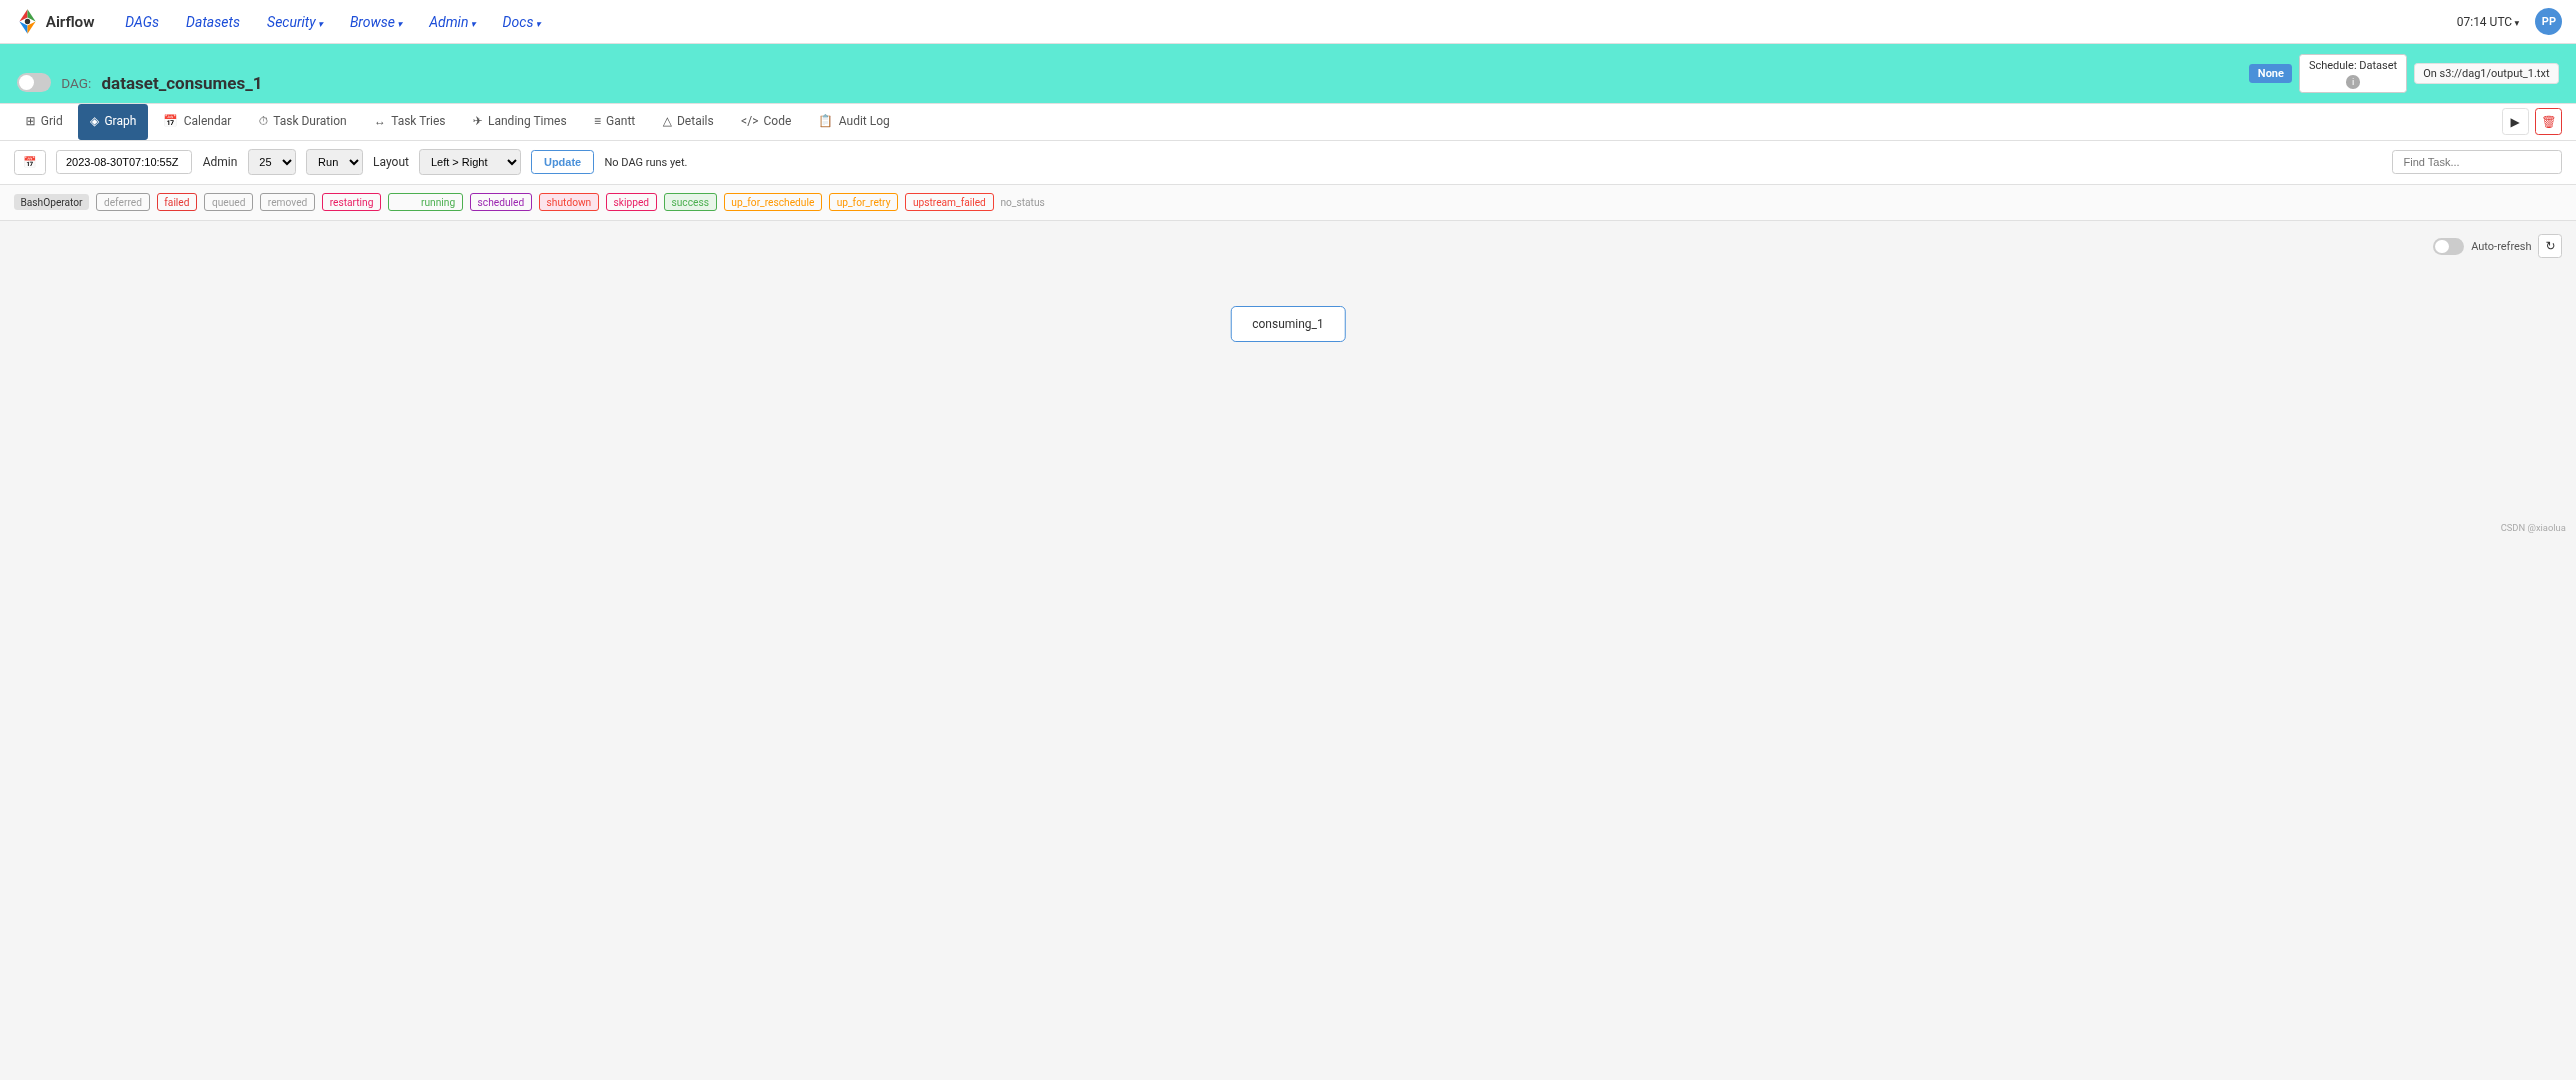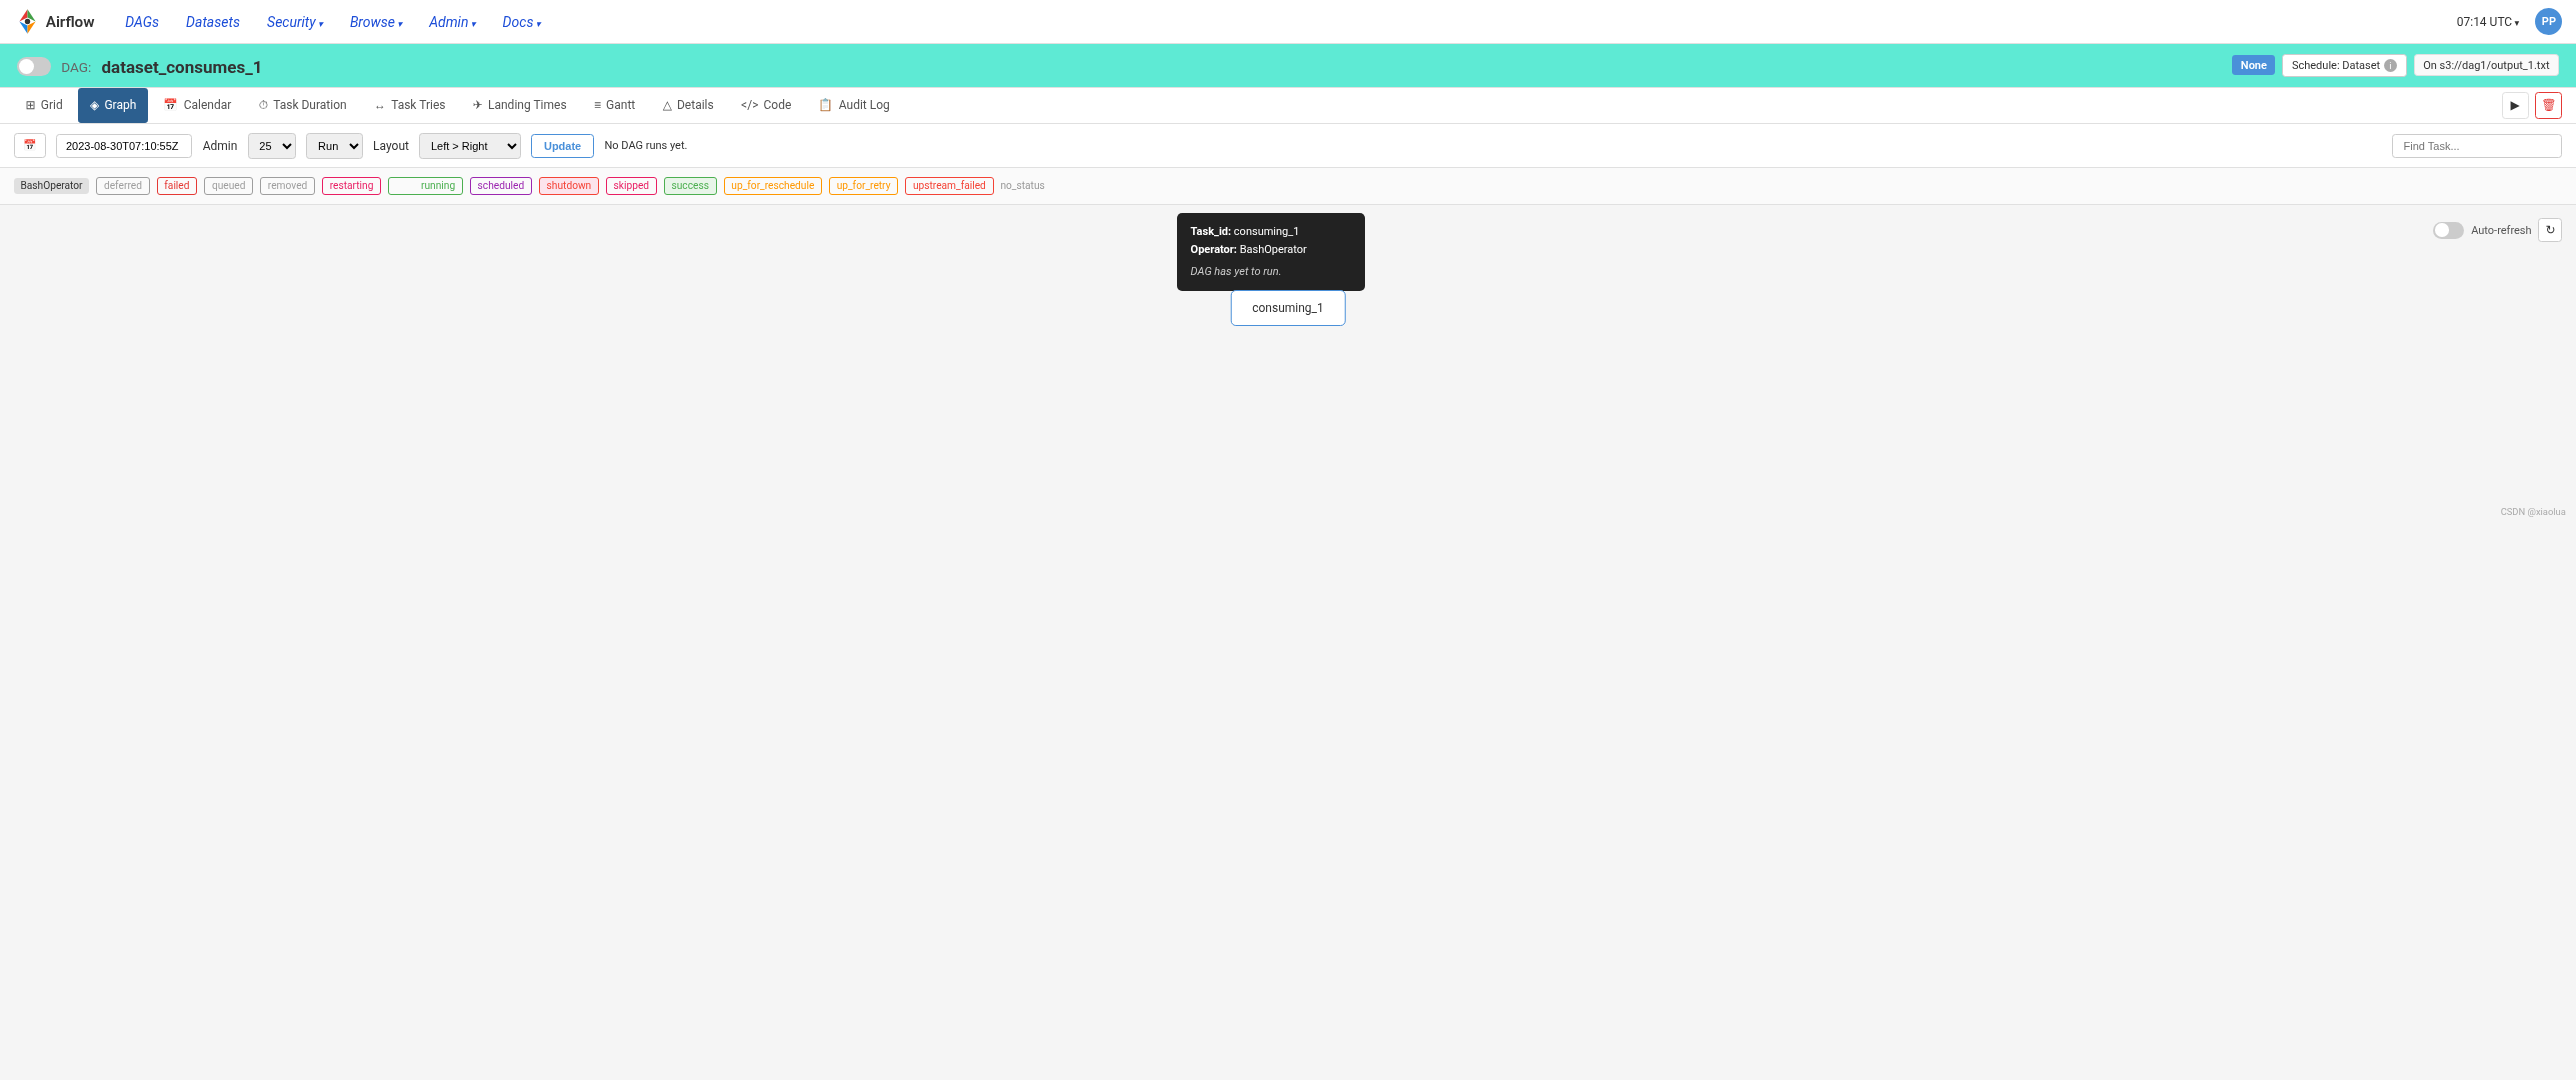--- a/index.html
+++ b/index.html
@@ -115,20 +115,21 @@
     }
     .schedule-badge {
       background: #fff;
       border: 0.9px solid #ccc;
       padding: 3.4px 8.5px;
       border-radius: 3.4px;
       font-size: 11px;
       display: flex;
       align-items: center;
       gap: 3.4px;
+      flex-direction: column;
     }
     .info-icon {
       width: 13.6px;
       height: 13.6px;
       border-radius: 50%;
       background: #aaa;
       color: #fff;
       font-size: 9.4px;
       display: inline-flex;
       align-items: center;
@@ -524,25 +525,20 @@
 </div>
 
 <div class="graph-area">
 
   <div class="auto-refresh-row">
     <div class="toggle-auto"></div>
     <span class="auto-refresh-label">Auto-refresh</span>
     <div class="refresh-icon-btn">↻</div>
   </div>
 
-  <div class="task-tooltip">
-    <div><strong>Task_id:</strong> consuming_1</div>
-    <div><strong>Operator:</strong> BashOperator</div>
-    <div style="font-style:italic;color:#ccc;margin-top:5.1px;">DAG has yet to run.</div>
-  </div>
 
   <div class="task-node">
     <span>consuming_1</span>
   </div>
 </div>
 
 <div class="footer">
   <span>CSDN @xiaolua</span>
 </div>
 

